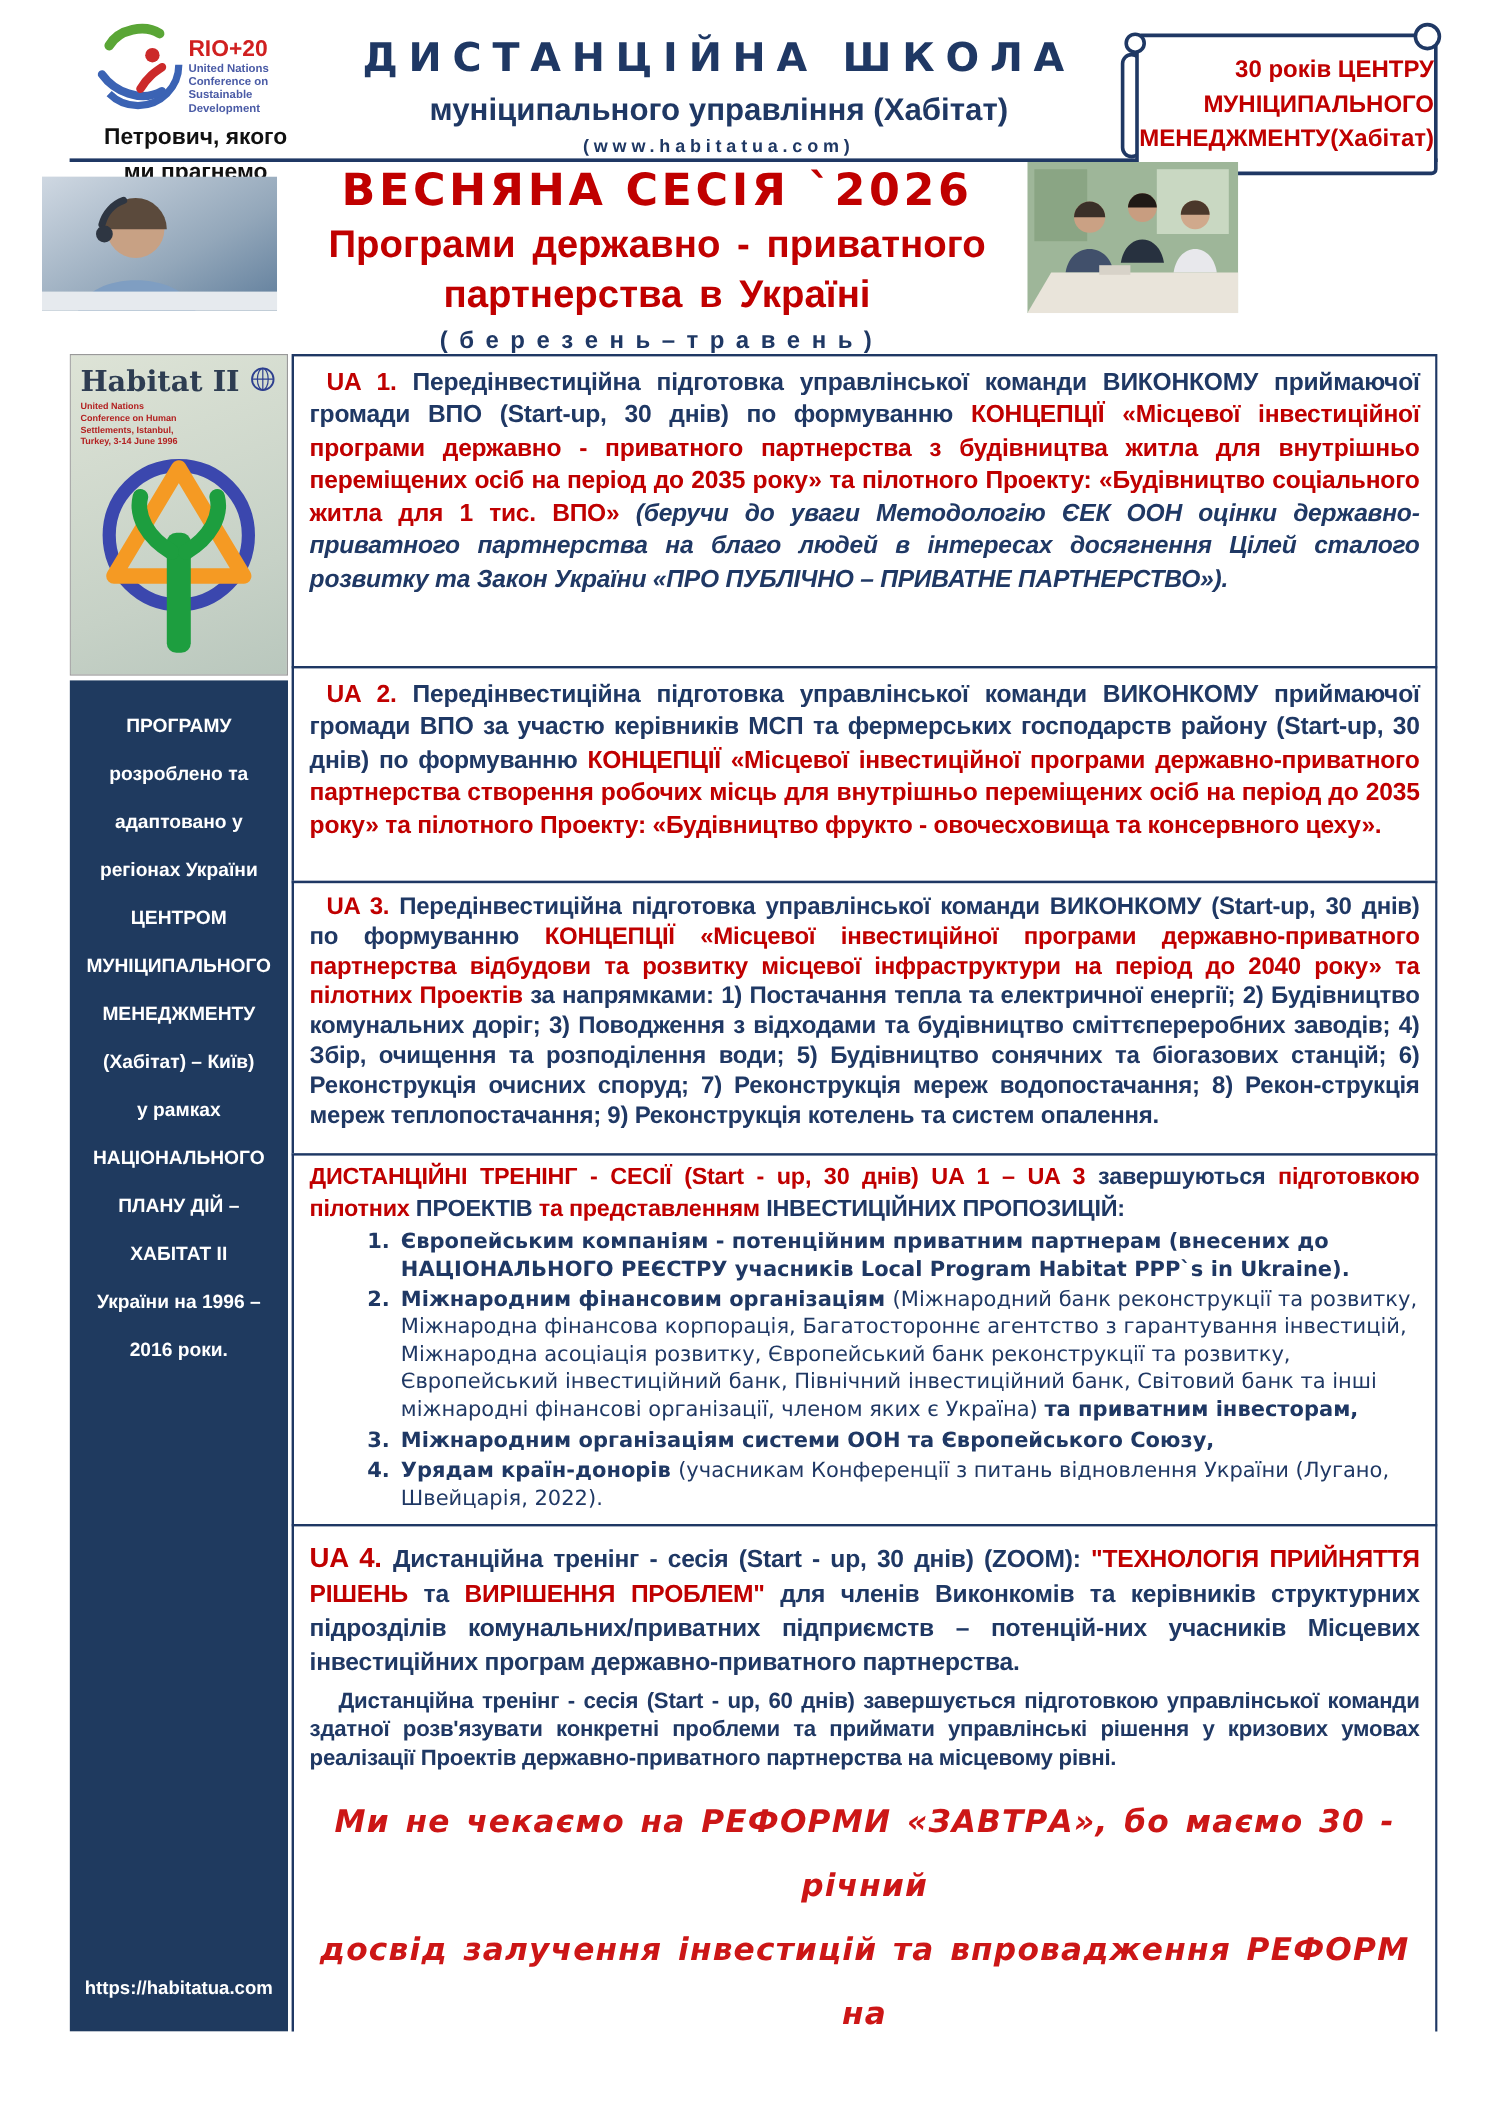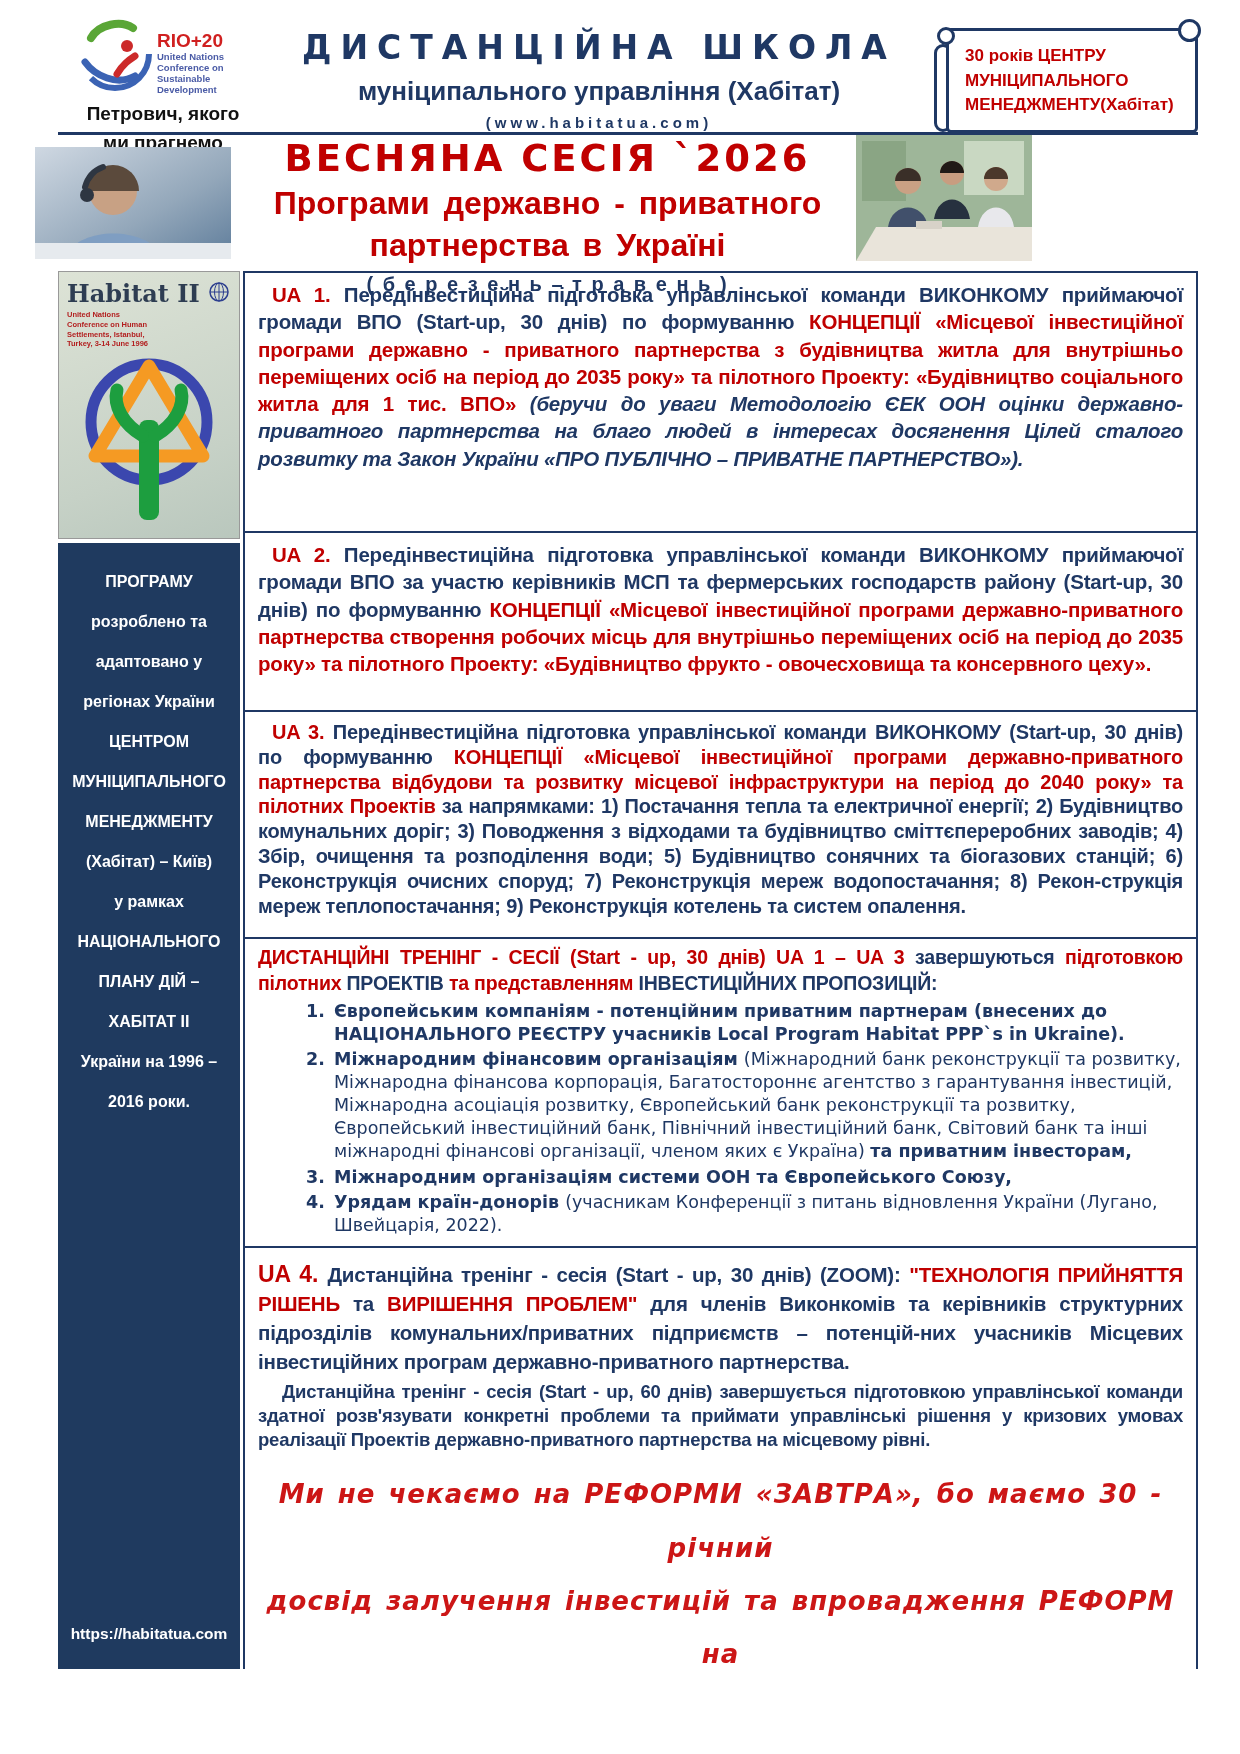--- a/index.html
+++ b/index.html
@@ -19,27 +19,27 @@
   .logo-txt{text-align:left;padding-top:8px;}
   .logo-rio{color:#d22.;color:#d02020;font-weight:800;font-size:19px;line-height:1;}
   .logo-un{color:#4a5ba6;font-size:9.5px;font-weight:700;line-height:1.15;width:92px;margin-top:2px;}
   .logo-tag{font-weight:800;font-size:19px;color:#111;line-height:1.5;margin-top:4px;}
   .header-center{flex:1;text-align:center;color:var(--navy);}
   .ht1{font-size:33px;font-weight:800;letter-spacing:9px;margin-top:12px;font-family:"DejaVu Sans",sans-serif;}
   .ht2{font-size:26px;font-weight:800;margin-top:9px;}
   .ht3{font-size:15px;font-weight:700;letter-spacing:4px;margin-top:7px;}
   .badge{width:268px;flex:none;position:relative;margin-top:12px;}
   .badge-tab{position:absolute;left:4px;top:16px;width:18px;height:88px;border:3px solid var(--navy);border-radius:9px;background:#fff;}
-  .badge-box{position:relative;margin-left:16px;border:3px solid var(--navy);border-radius:5px;background:#fff;padding:13px 16px 12px;text-align:left;color:var(--red);font-weight:800;font-size:17px;line-height:1.45;}
+  .badge-box{position:relative;margin-left:16px;border:3px solid var(--navy);border-radius:5px;background:#fff;padding:13px 0 12px;text-align:right;color:var(--red);font-weight:800;font-size:20px;line-height:1.45;}
   .badge-box::after{content:"";position:absolute;top:-12px;right:-6px;width:17px;height:17px;border:3px solid var(--navy);border-radius:50%;background:#fff;}
   .badge-box::before{content:"";position:absolute;top:-4px;left:-12px;width:12px;height:12px;border:3px solid var(--navy);border-radius:50%;background:#fff;}
   .hr-line{height:3px;background:var(--navy);margin:0 42px 0 58px;}
 
   
-  .banner{position:relative;height:136px;}
+  .banner{position:relative;height:160px;}
   .photo{position:absolute;overflow:hidden;}
   .photo-left{left:35px;top:12px;width:196px;height:112px;}
   .photo-right{right:208px;top:0;width:176px;height:126px;}
   .banner-center{position:absolute;left:250px;right:395px;top:2px;text-align:center;}
   .bt1{font-size:37px;color:var(--red);font-weight:800;letter-spacing:3px;font-family:"DejaVu Sans",sans-serif;}
   .bt2{font-size:32px;color:var(--red);font-weight:800;margin-top:5px;word-spacing:5px;}
   .bt-period{font-size:20px;color:var(--navy);font-weight:800;letter-spacing:2px;margin-top:9px;}
 
   
   .main{display:flex;height:1398px;overflow:hidden;margin:0 42px 0 58px;align-items:stretch;}

